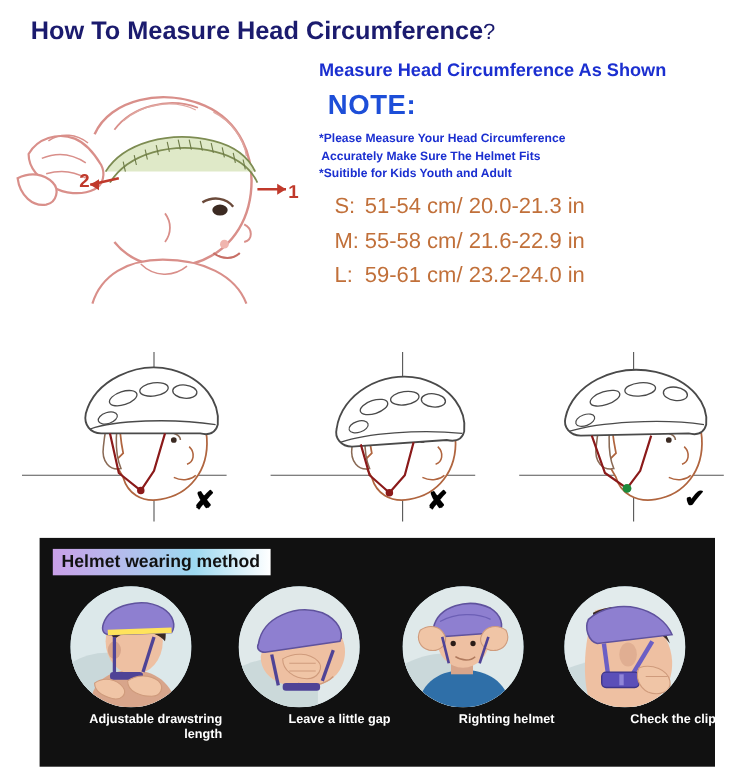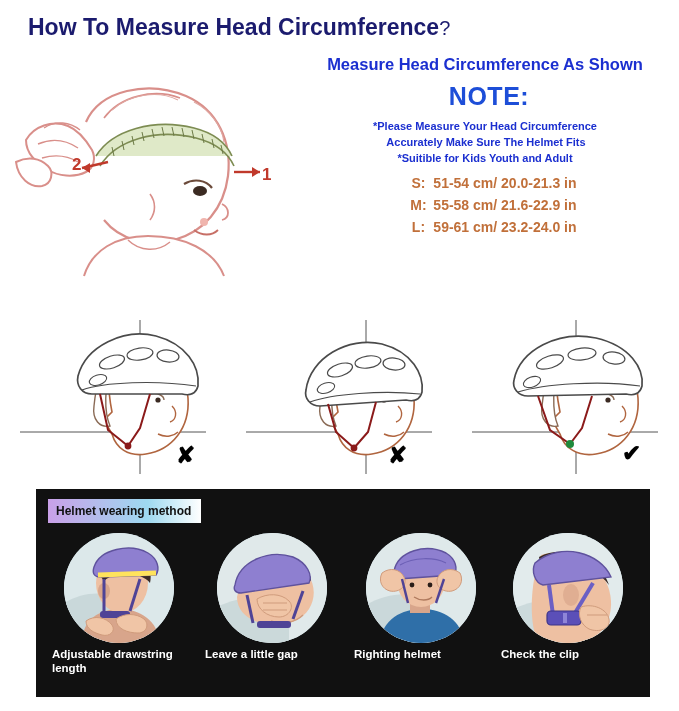--- a/index.html
+++ b/index.html
@@ -38,21 +38,20 @@
     font-weight: normal;
     font-size: 20px;
   }
 
   
   .rightblock {
     position: absolute;
     left: 290px;
     top: 56px;
     width: 390px;
-    text-align: center;
   }
   .r-line {
     color: #1b2fd0;
     font-size: 16.5px;
     font-weight: bold;
     line-height: 1.05;
     margin-bottom: 9px;
     white-space: nowrap;
   }
   .r-note {
@@ -69,22 +68,22 @@
     line-height: 1.45;
     white-space: nowrap;
   }
   .r-blue.indent { margin-left: 2px; }
   .sizes {
     margin-top: 6px;
     margin-left: 14px;
   }
   .size-line {
     color: #c1703a;
-    font-size: 14px;
-    font-weight: bold;
+    font-size: 20px;
+    font-weight: normal;
     line-height: 1.55;
     white-space: nowrap;
   }
   .size-line .lbl { display: inline-block; width: 22px; }
 
   
   .baby-art {
     position: absolute;
     left: 8px;
     top: 44px;
@@ -132,30 +131,31 @@
     top: 10px;
     height: 24px;
     background: linear-gradient(90deg, #c9a0e8 0%, #9ed9f0 65%, #ffffff 100%);
     padding: 3px 10px 3px 8px;
     box-sizing: border-box;
     display: flex;
     align-items: center;
   }
   .panel-title {
     color: #111;
-    font-size: 12px;
+    font-size: 16px;
     font-weight: bold;
     white-space: nowrap;
   }
   .steps {
     position: absolute;
     left: 0;
     top: 44px;
     width: 508px;
     height: 160px;
+    text-align: right;
   }
   .step {
     position: absolute;
     top: 0;
     width: 153px;
     height: 160px;
   }
   .step.s1 { left: 10px; }
   .step.s2 { left: 163px; }
   .step.s3 { left: 312px; }

